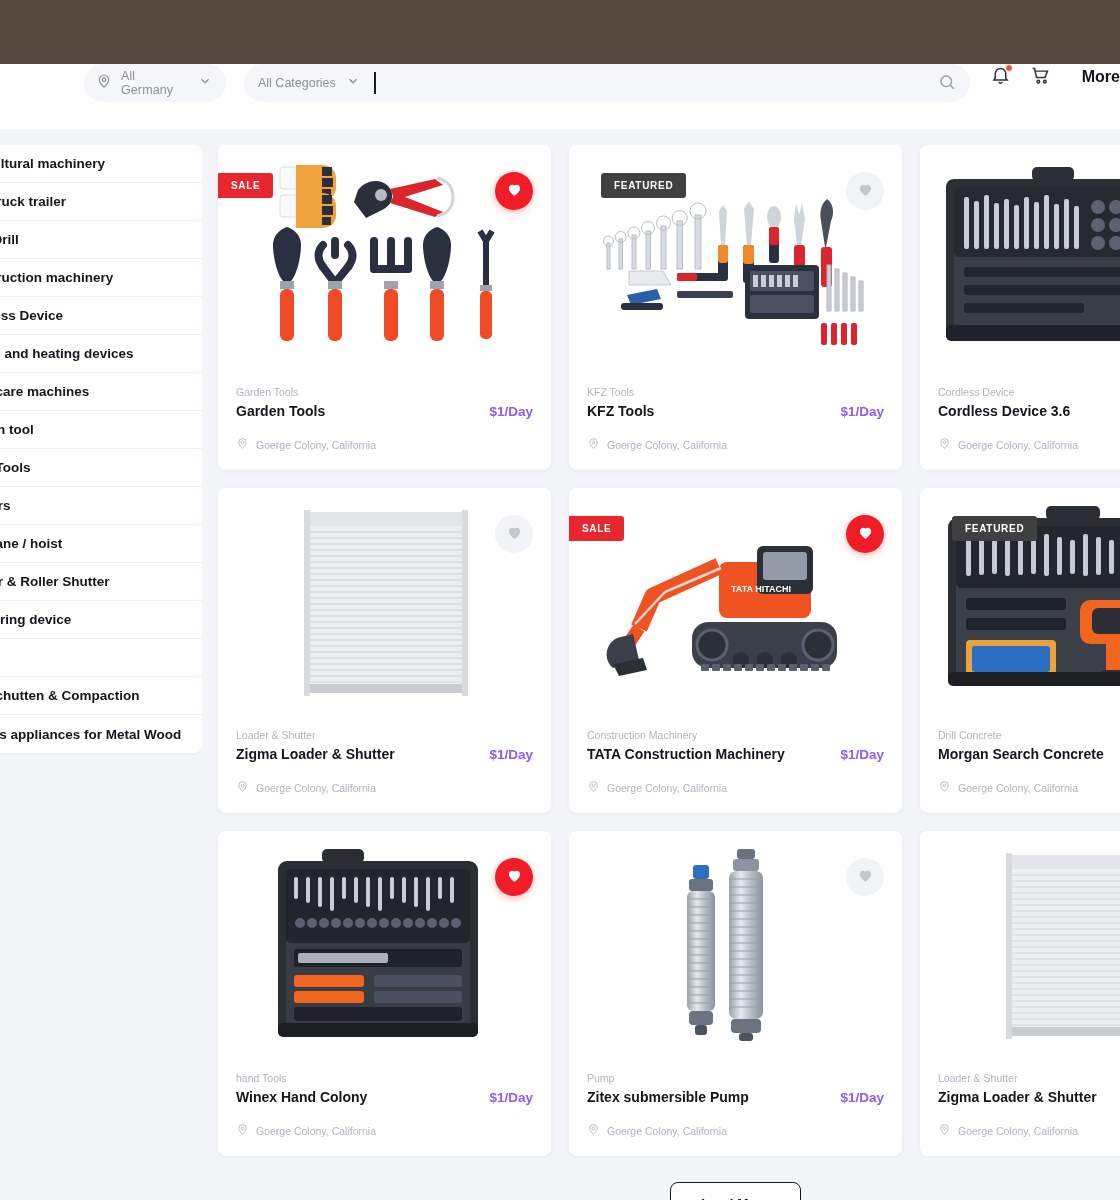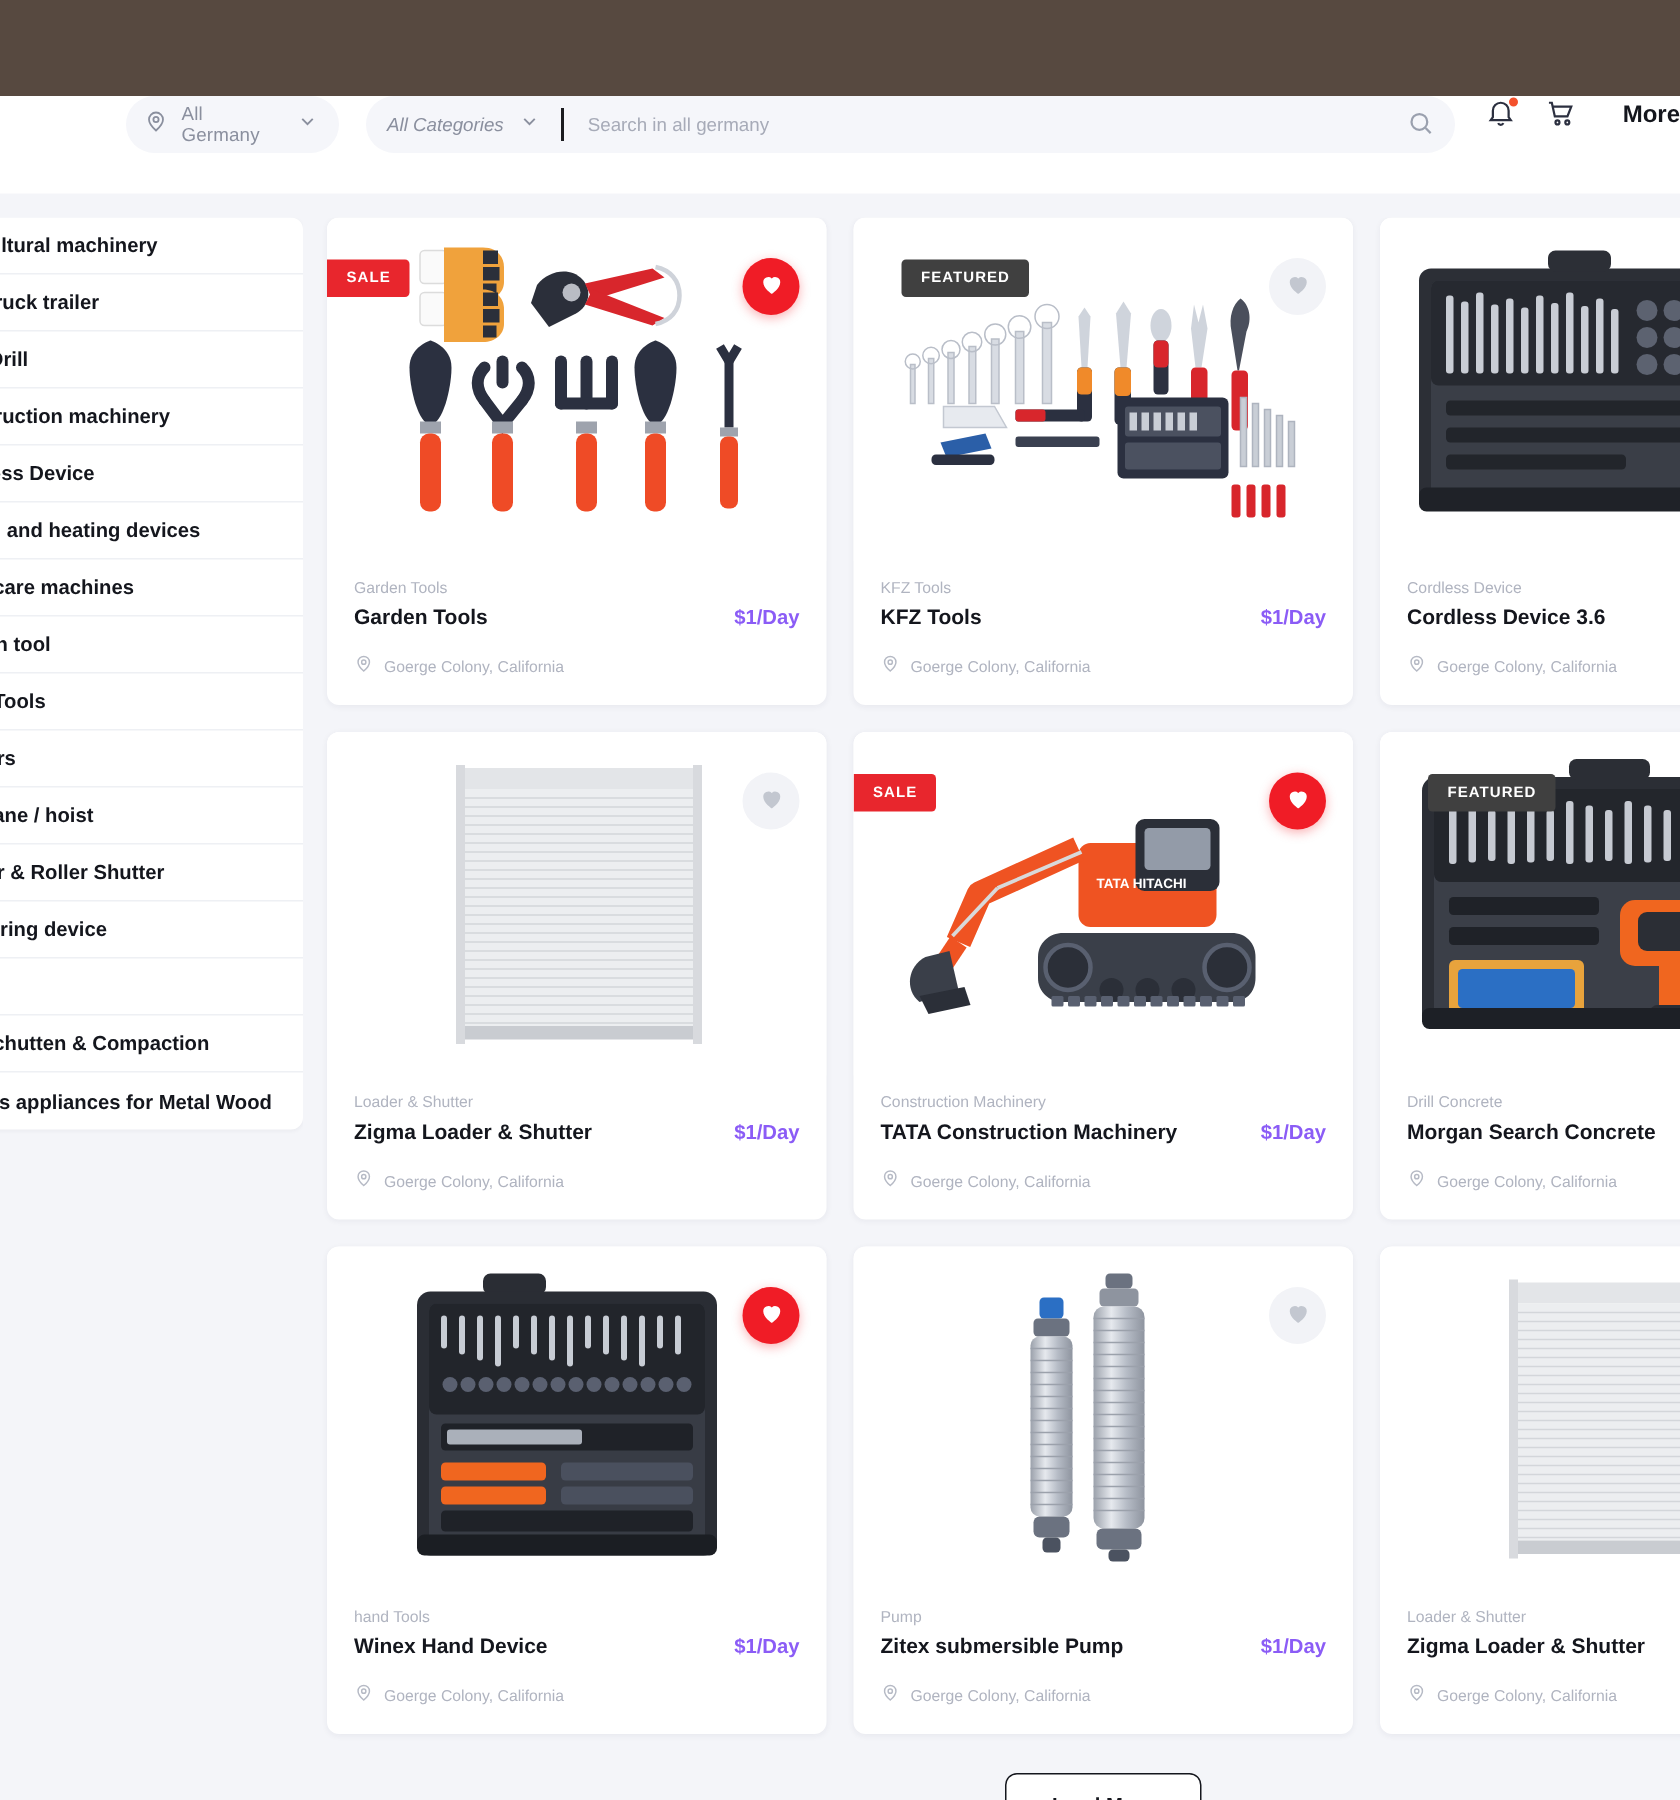--- a/index.html
+++ b/index.html
@@ -39,21 +39,21 @@
     display: flex; align-items: center;
     background: #f5f6fa;
     border-radius: 22px;
     height: 38px;
     margin-left: 18px;
     width: 760px;
     padding-left: 14px;
     position: relative;
   }
   .cat-sel { display: flex; align-items: center; gap: 10px; }
-  .cat-sel .lbl { font-size: 12.5px; color: #8a8f9e; font-style: italic; }
+  .cat-sel .lbl { font-size: 12.5px; color: #8a8f9e; }
   .divider-v {
     width: 2px; height: 22px; background: #1b1b1f;
     margin: 0 16px 0 14px;
   }
   .search-input {
     border: 0; background: transparent; outline: none;
     font-family: "Liberation Sans", sans-serif;
     font-size: 12.5px; color: #3c4050;
     flex: 1;
   }
@@ -231,21 +231,20 @@
   <div class="searchwrap">
     <div class="cat-sel">
       <span class="lbl">All Categories</span>
       <span>
         <svg width="14" height="14" viewBox="0 0 24 24" fill="none" stroke="#8a8f9e" stroke-width="2.2">
           <path d="M6 9l6 6 6-6"></path>
         </svg>
       </span>
     </div>
     <div class="divider-v"></div>
-    <input class="search-input" type="text" placeholder="Search in all germany" style="">
     <button class="search-btn">
       <span>
         <svg width="18" height="18" viewBox="0 0 24 24" fill="none" stroke="#9aa0ae" stroke-width="2">
           <circle cx="11" cy="11" r="7"></circle>
             <path d="M16.5 16.5L21 21"></path>
         </svg>
       </span>
     </button>
   </div>
 
@@ -799,21 +798,21 @@
 
       <button class="heart on">
         <span><svg width="17" height="17" viewBox="0 0 24 24" fill="#ffffff">
     <path d="M12 21s-8-5.2-8-11a4.8 4.8 0 0 1 8-3.5A4.8 4.8 0 0 1 20 10c0 5.8-8 11-8 11z"></path>
                 </svg></span>
       </button>
     </div>
     <div class="card-body">
       <div class="cat-label">hand Tools</div>
       <div class="title-row">
-        <div class="p-title">Winex Hand Device</div>
+        <div class="p-title">Winex Hand Colony</div>
         <div class="p-price">$1/Day</div>
       </div>
       <div class="loc-row">
         <span><svg width="13" height="13" viewBox="0 0 24 24" fill="none" stroke="#b6bac5" stroke-width="1.8">
     <path d="M12 21s7-6.2 7-11a7 7 0 1 0-14 0c0 4.8 7 11 7 11z"></path>
                   <circle cx="12" cy="10" r="2.6"></circle>
                 </svg></span>
         <span class="loc-text">Goerge Colony, California</span>
       </div>
     </div>

